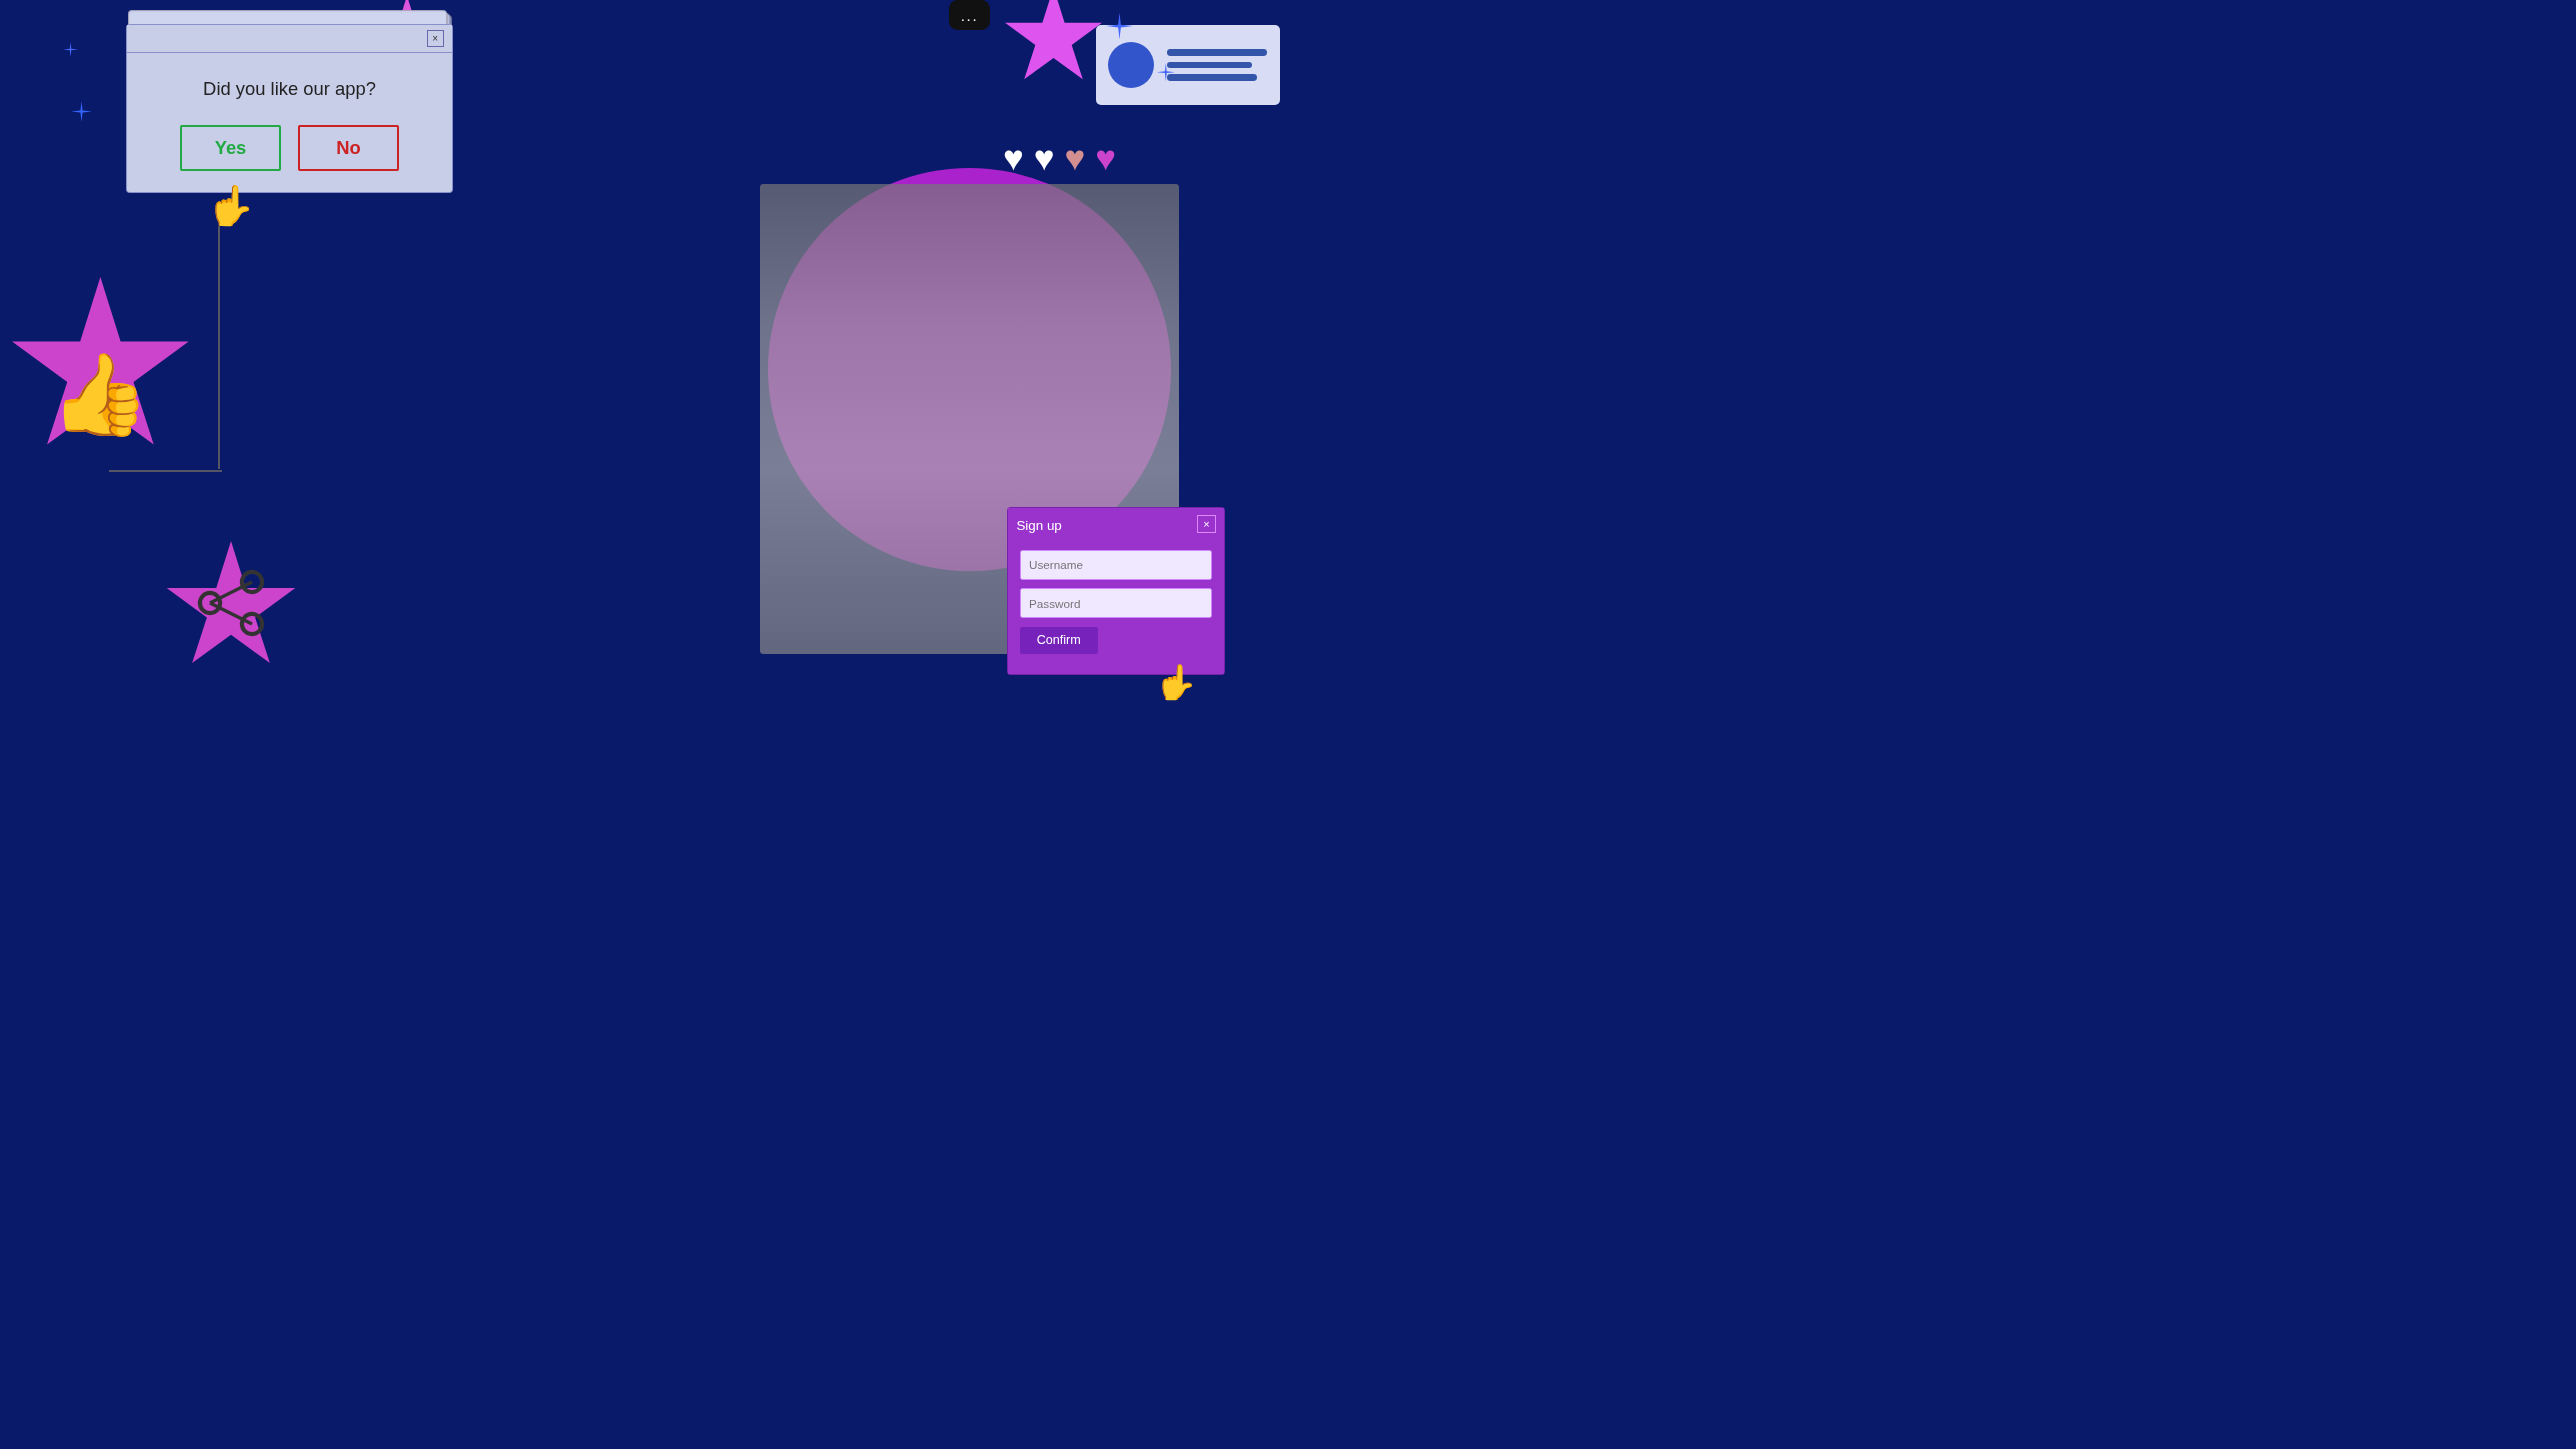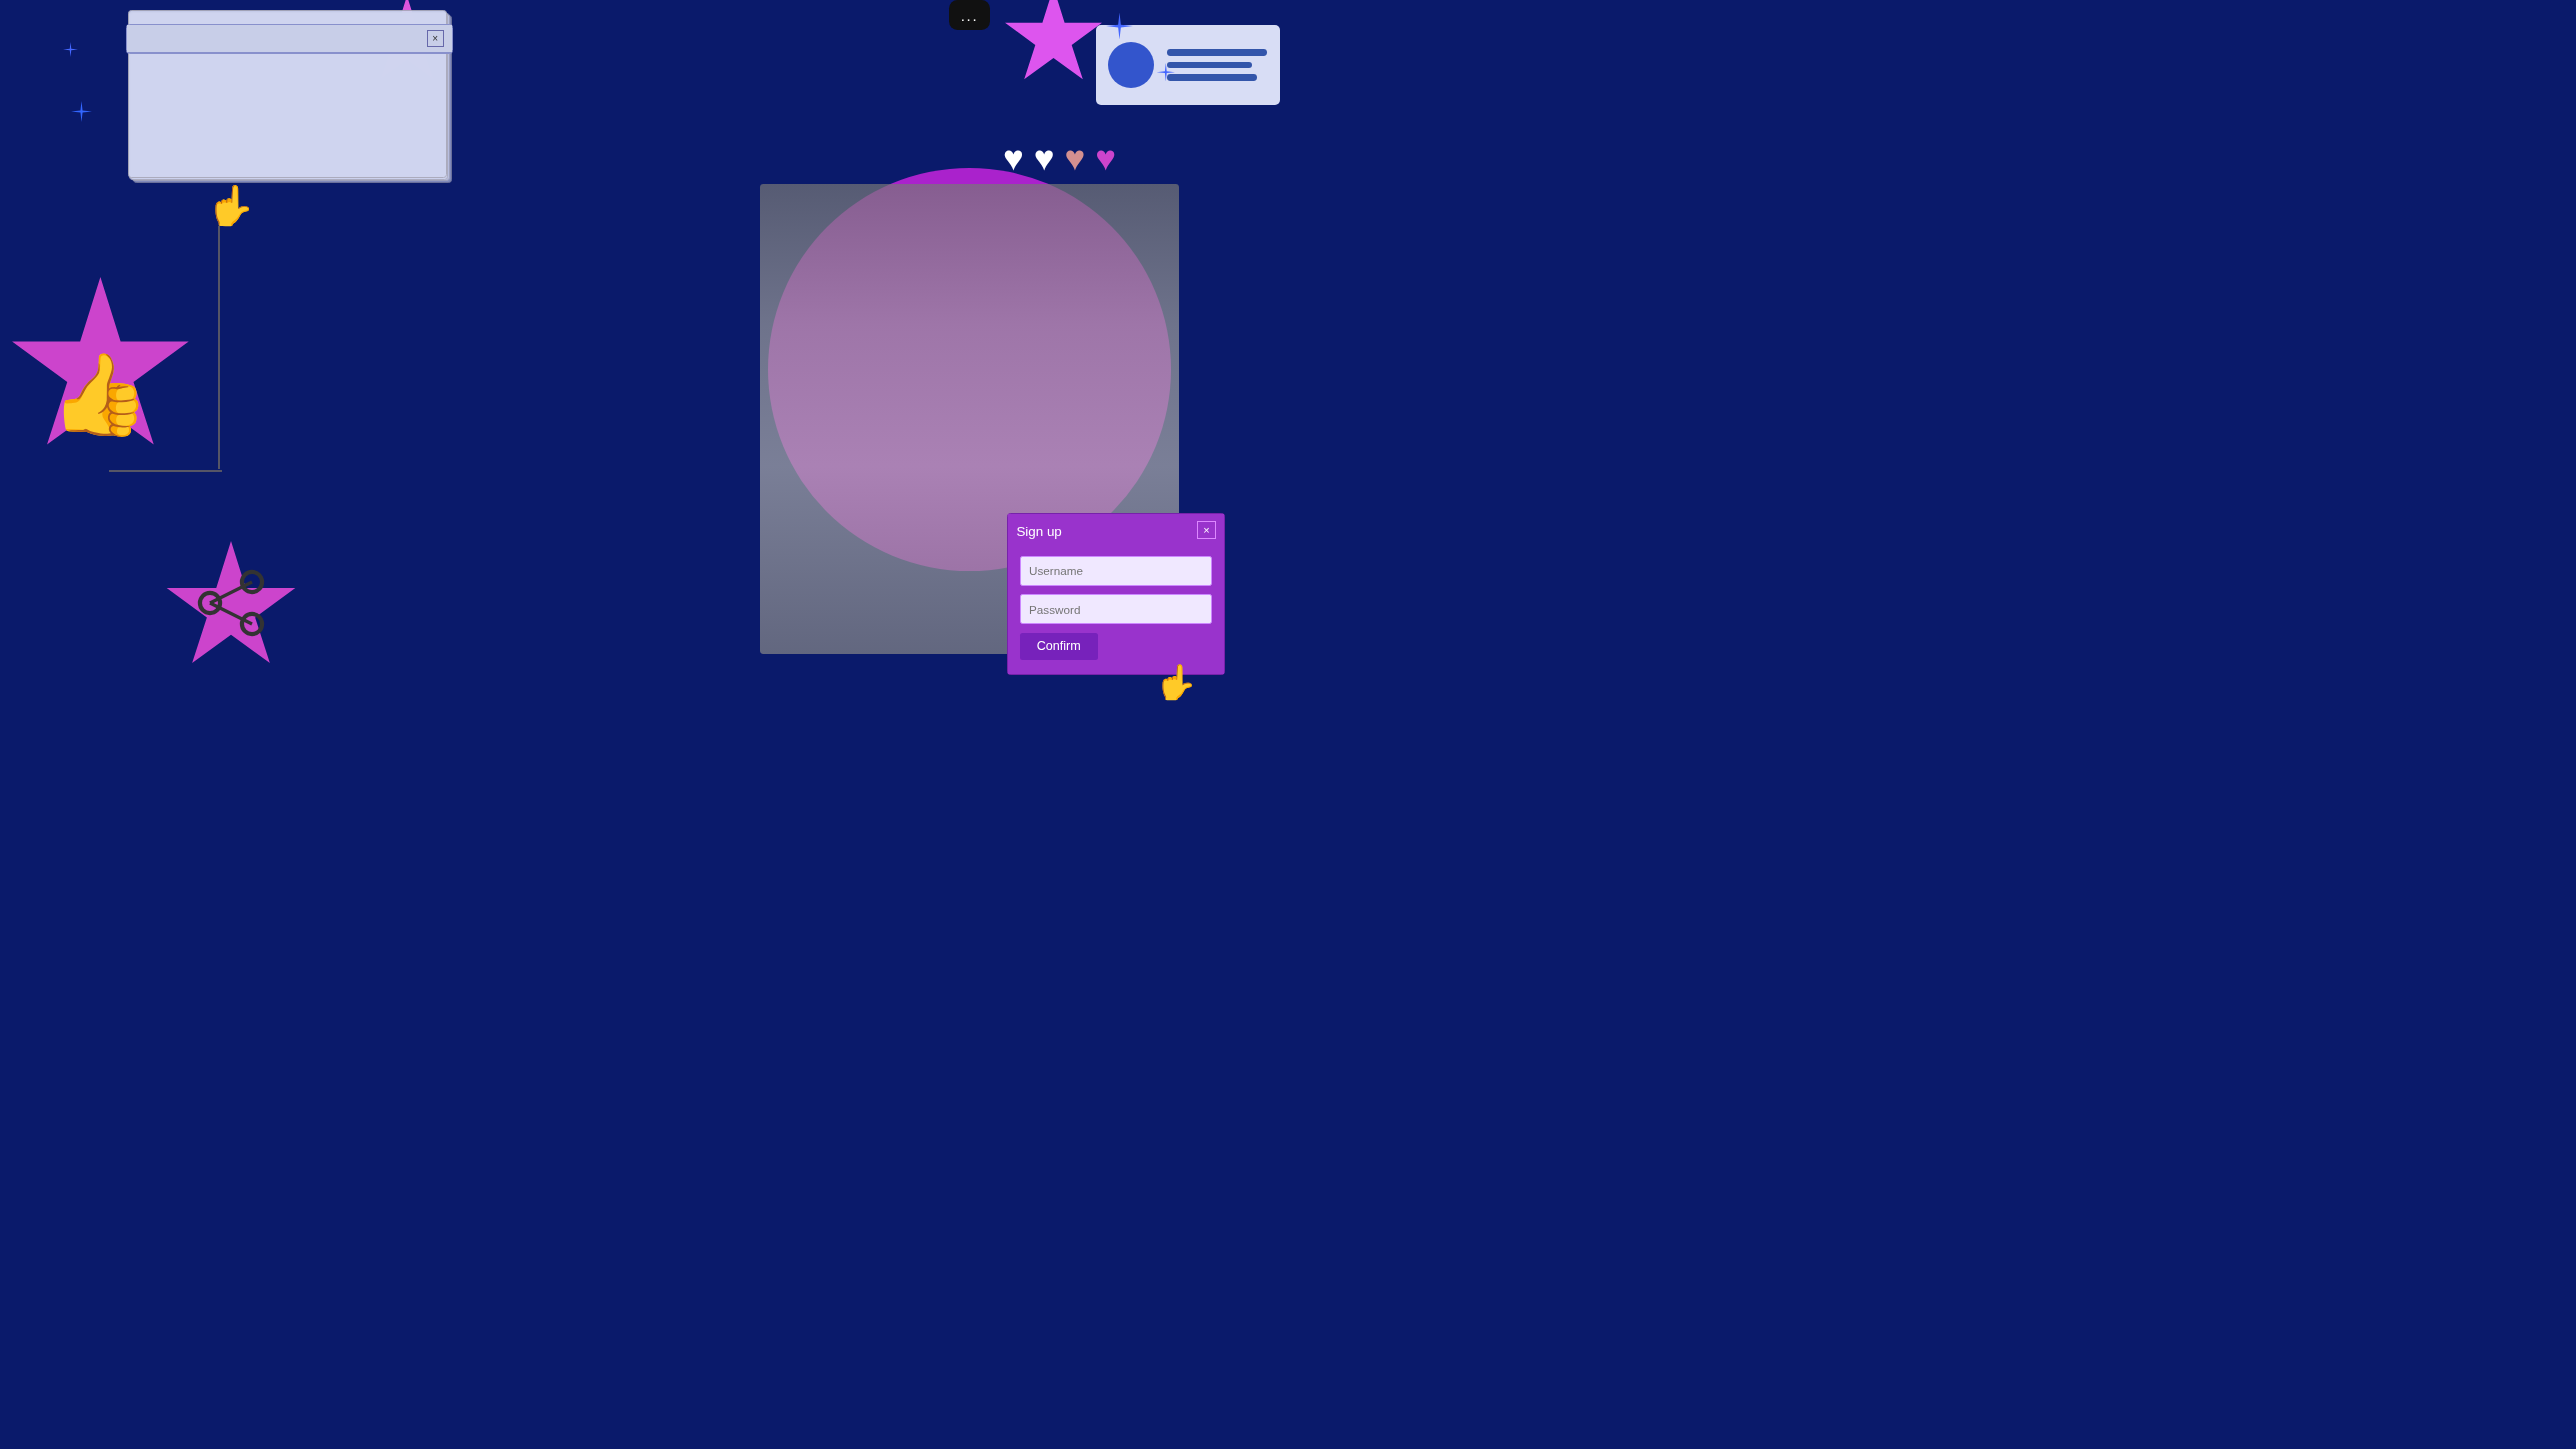--- a/index.html
+++ b/index.html
@@ -279,21 +279,21 @@
     }
 
     .signup-btn {
       background: #7722bb;
       color: white;
       border: none;
       padding: 6.7px 17px;
       font-size: 12.6px;
       border-radius: 2.5px;
       cursor: pointer;
-      margin-bottom: 4px;
+      margin-bottom: 10px;
     }
 
     .cursor-confirm {
       position: absolute;
       bottom: 25px;
       right: 88px;
       font-size: 35px;
       z-index: 25;
     }
 
@@ -336,20 +336,27 @@
 <div class="window-stack">
   <div class="window-bg win-layer-4" style="opacity:0.6;"></div>
   <div class="window-bg win-layer-3" style="opacity:0.7;"></div>
   <div class="window-bg win-layer-2" style="opacity:0.85;"></div>
   <div class="window-bg win-layer-1" style="opacity:0.95;"></div>
 </div>
 
 <div class="main-dialog">
   <div class="dialog-titlebar">
     <button class="close-btn-x">×</button>
+  </div>
+  <div class="dialog-body">
+    <div class="dialog-question">Did you like our app?</div>
+    <div class="dialog-buttons">
+      <button class="btn-yes">Yes</button>
+      <button class="btn-no">No</button>
+    </div>
   </div>
 </div>
 
 <div class="cursor-yes" style="position:absolute; top:183px; left:207px; font-size:39px; z-index:30; transform: scaleX(-1);">👆</div>
 
 <div class="vert-line"></div>
 
 <div style="position:absolute; top:470px; left:109px; width:113px; height:1.7px; background:#556; z-index:5;"></div>
 
 <div style="position:absolute; top:277px; left:8.4px; width:184px; height:184px; background:#cc44cc; clip-path:polygon(50% 0%,61% 35%,98% 35%,68% 57%,79% 91%,50% 70%,21% 91%,32% 57%,2% 35%,39% 35%);"></div>

